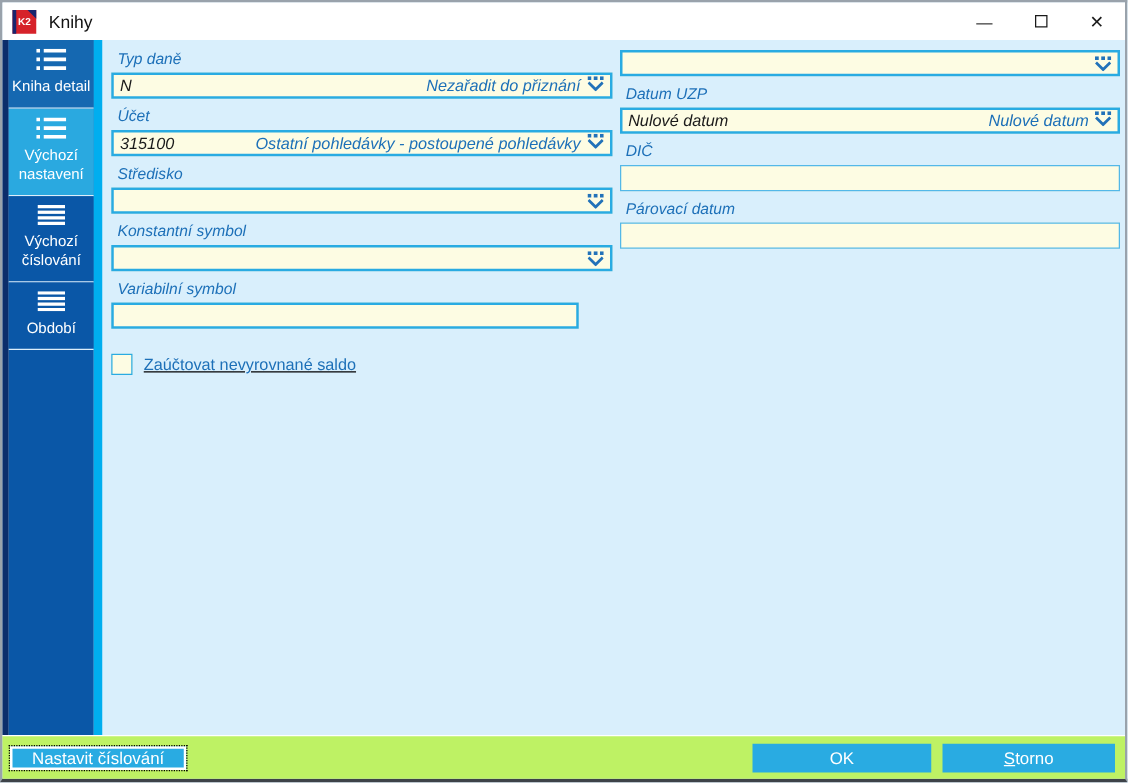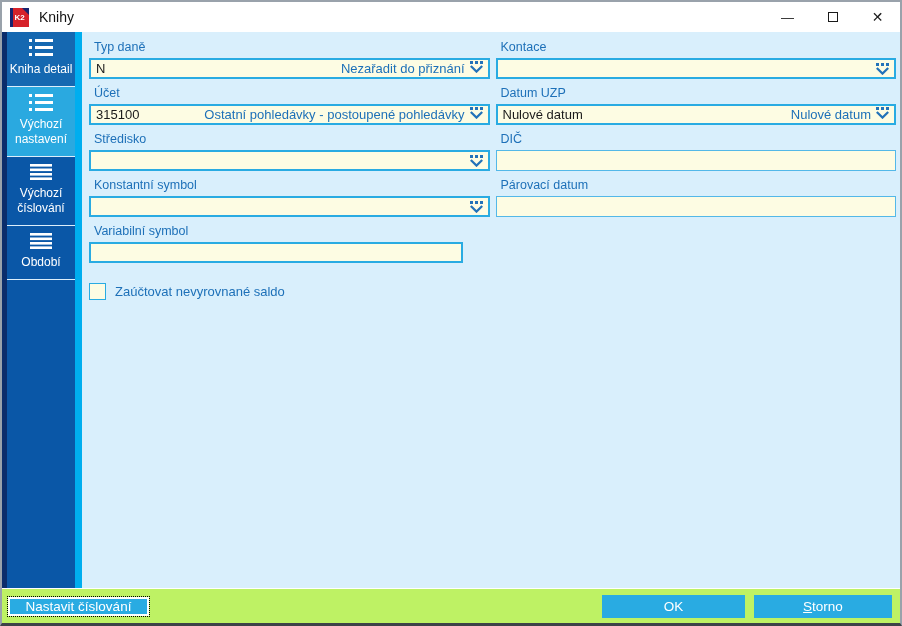--- a/index.html
+++ b/index.html
@@ -54,42 +54,42 @@
     padding: 7px 2px 9px 2px; border-bottom: 1px solid #dceefb;
     cursor: default;
   }
   .side-item .s-icon { display: block; margin: 0 auto 6px auto; }
   .side-item.shade-a { background: #1568b1; }
   .side-item.active { background: #2aa9e0; }
   .side-item.shade-b { background: #0a57a7; }
   .accent-strip { width: 7px; background: #00aeef; flex: none; }
   
   .content { flex: 1; padding: 8px 4px 0 7px; background: #d9effc; }
-  .form-grid { display: grid; grid-template-columns: 1fr 1fr; column-gap: 6px; }
+  .form-grid { display: grid; grid-template-columns: 1fr 1fr; column-gap: 6px; font-style: italic; }
   .field { margin-bottom: 7px; }
   .field-label {
     color: #1d70b8; font-size: 12.5px; padding-left: 5px; margin-bottom: 3px;
     height: 15px;
   }
   .field-box {
     height: 21px; background: #fdfce3; border: 2px solid #29abe2;
     display: flex; align-items: center; padding: 0 5px;
     font-size: 13px; color: #1a1a1a; cursor: text;
   }
   .field-box.plain { border: 1px solid #53b8e8; }
   .field-box .val { white-space: nowrap; }
   .field-box .disp {
     margin-left: auto; color: #1d70b8; white-space: nowrap;
     display: flex; align-items: flex-start; gap: 5px;
   }
   .dd-icon { color: #2272b9; flex: none; display: block; cursor: pointer; }
   .short-field { width: 93.5%; }
   
   .check-row { display: grid; grid-template-columns: 1fr 1fr; column-gap: 6px; margin-top: 13px; }
-  .check-group { display: flex; align-items: center; }
+  .check-group { display: flex; align-items: center; text-decoration: underline; }
   .checkbox {
     width: 17px; height: 17px; background: #fdfce3; border: 1px solid #29abe2;
     margin-right: 9px; flex: none; cursor: pointer;
   }
   .check-label { color: #1d70b8; font-size: 13px; }
   
   .footer {
     height: 35px; flex: none; background: #bef264; border-top: 1px solid #ffffff;
     display: flex; align-items: center; padding: 0 6px;
   }
@@ -241,21 +241,20 @@
           <div class="field">
             <div class="field-label">Variabilní symbol</div>
             <div class="field-box short-field">
               <span class="val"></span>
             </div>
           </div>
         </div>
 
         <div>
           <div class="field">
-            <div class="field-label">Kontace</div>
             <div class="field-box">
               <span class="val"></span>
               <span class="disp">
                   <span></span>
                 <svg class="dd-icon" width="13" height="12" viewBox="0 0 13 12" fill="currentColor">
                   <rect x="0" y="0" width="3" height="3"></rect>
                     <rect x="5" y="0" width="3" height="3"></rect>
                     <rect x="10" y="0" width="3" height="3"></rect>
                   <path d="M0.8 5 L6.5 10.6 L12.2 5" fill="none" stroke="currentColor" stroke-width="2.2"></path>
                 </svg>

